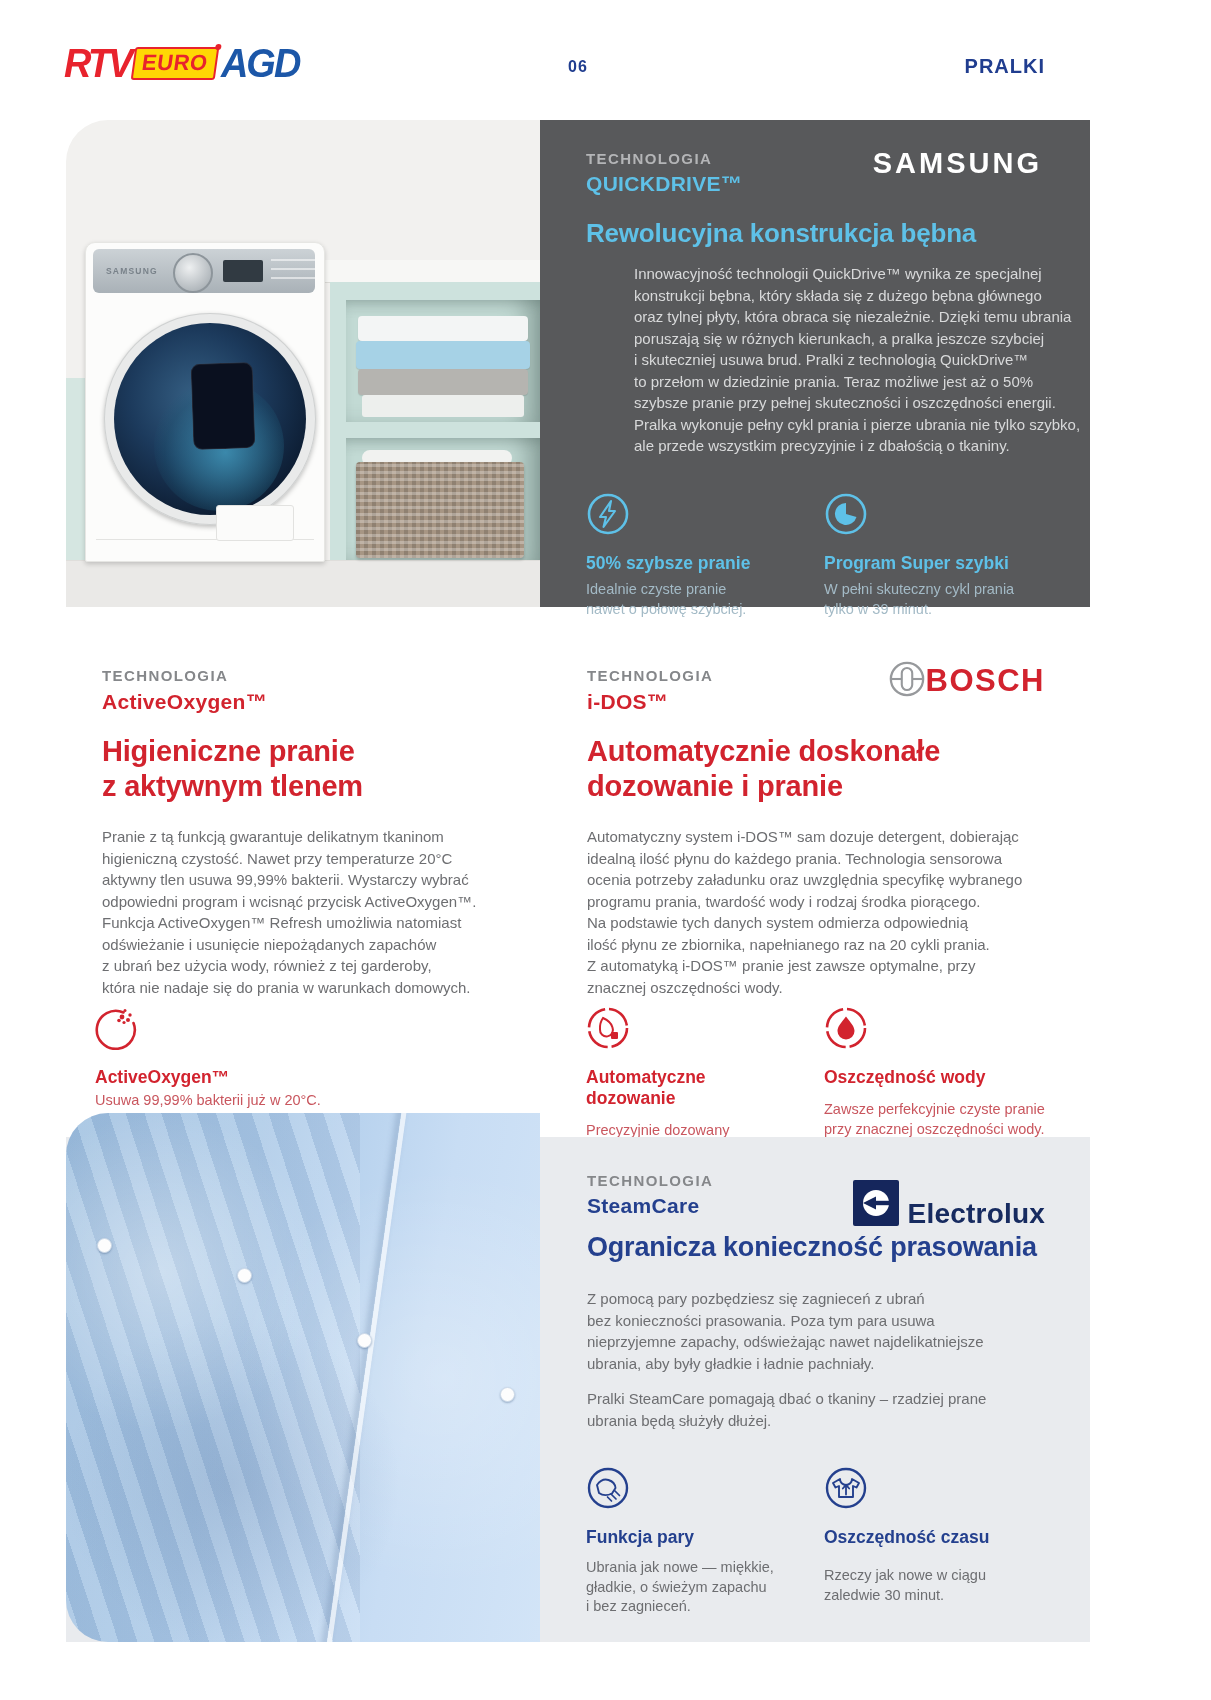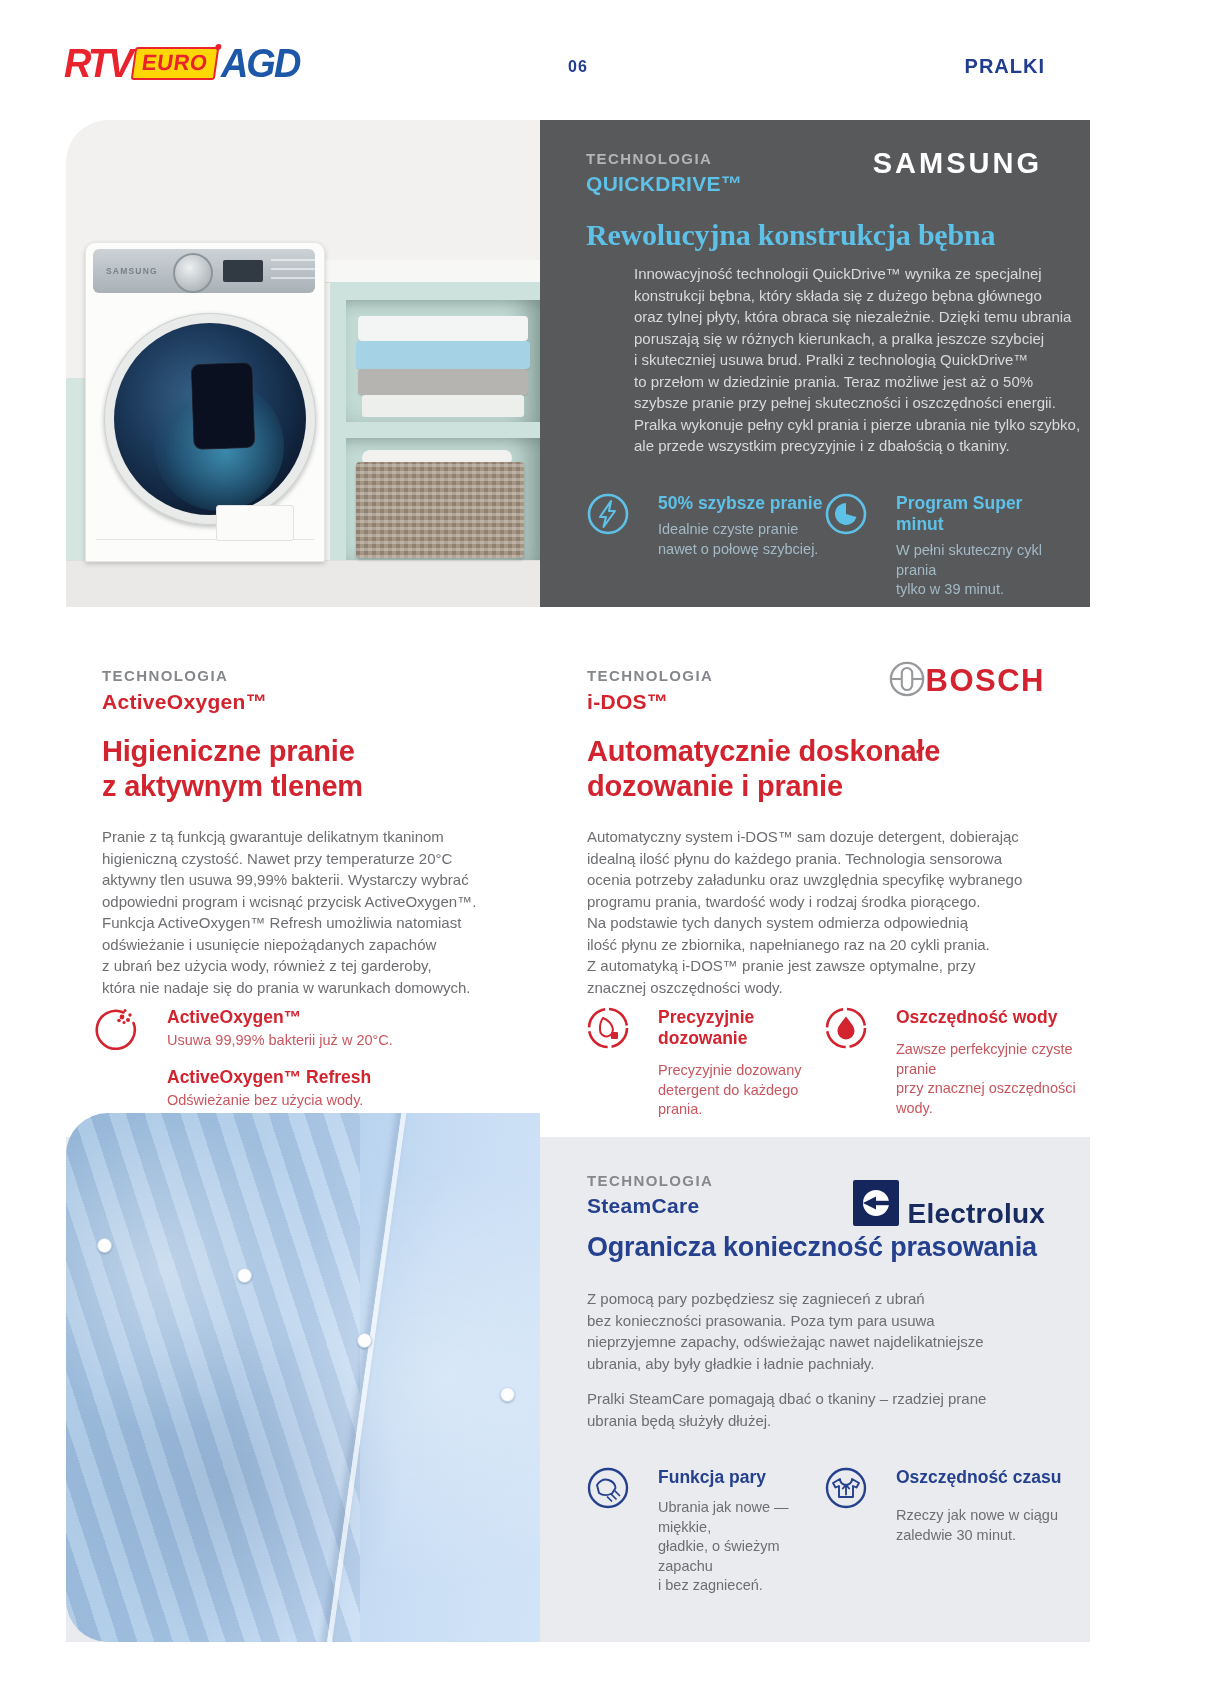--- a/index.html
+++ b/index.html
@@ -18,34 +18,34 @@
   .logo-agd{font-size:38px;font-weight:bold;font-style:italic;color:#1c57a8;letter-spacing:-2px;transform:scaleY(1.08);}
   .page-number{left:66px;top:58px;width:1024px;text-align:center;font-size:16px;font-weight:bold;color:#203d8f;letter-spacing:1px;}
   .page-label{top:55px;right:166px;font-size:20px;font-weight:bold;color:#203d8f;letter-spacing:1px;}
 
   
   .eyebrow{font-size:15px;font-weight:bold;letter-spacing:1.4px;color:#85878a;}
   .tech{font-size:21px;font-weight:bold;letter-spacing:.3px;}
   .red{color:#d2232e;} .samblue{color:#5ec1e8;} .navy{color:#24408e;}
   .heading{font-weight:bold;letter-spacing:-.2px;}
   .body-text{font-size:15px;line-height:21.5px;color:#6d6e71;}
-  .feature{display:flex;gap:28px;align-items:flex-start;}
+  .feature{display:flex;gap:16px;align-items:flex-start;flex-direction:column;}
   .f-icon{flex:0 0 44px;width:44px;height:44px;}
   .f-body{padding-top:1px;}
   .f-title{font-size:17.5px;font-weight:bold;line-height:21px;}
   .f-desc{margin-top:6px;font-size:14.5px;line-height:19.5px;}
   .desc-red{color:#c9565e;} .desc-gray{color:#6d6e71;} .desc-lightblue{color:#a3bac6;}
 
   
   .photo-samsung{left:66px;top:120px;width:474px;height:487px;border-radius:42px 0 0 0;overflow:hidden;background:#f2f1ef;}
   .panel-samsung{left:540px;top:120px;width:550px;height:487px;background:#58595b;}
   .sam-eyebrow{left:46px;top:30px;color:#b4b5b7;}
   .sam-tech{left:46px;top:52px;}
   .brand-samsung{top:27px;right:48px;font-size:29px;font-weight:bold;color:#ffffff;letter-spacing:3px;}
-  .sam-heading{left:46px;top:98px;font-size:30px;font-family:Liberation Serif, serif;}
+  .sam-heading{left:46px;top:98px;font-size:26px;}
   .sam-body{left:46px;top:143px;width:505px;color:#d8d9da;margin-left:48px;}
   .sam-f1{left:46px;top:372px;width:238px;}
   .sam-f2{left:284px;top:372px;width:250px;}
   .features-sam .f-title{color:#5ec1e8;}
 
   
   .sc{position:absolute;}
   .sam-floor{left:0;top:440px;width:474px;height:47px;background:#eae9e7;border-top:1px solid #dfdedb;}
   .sam-mint-strip{left:0;top:258px;width:22px;height:182px;background:#d5e6e1;}
   .sam-counter{left:258px;top:140px;width:216px;height:22px;background:#f7f7f5;border-bottom:1px solid #dcdbd7;}
@@ -192,21 +192,21 @@
     </div>
 
     <div class="abs feature sam-f2">
       <span class="f-icon">
         <svg width="44" height="44" viewBox="0 0 44 44">
           <circle cx="22" cy="22" r="19" fill="none" stroke="#5ec1e8" stroke-width="2.6"></circle>
           <path d="M22 11 a11 11 0 1 0 10.5 14 L22 22 Z" fill="#5ec1e8"></path>
         </svg>
       </span>
       <span class="f-body">
-        <span class="f-title pre" style="display:block">Program Super minut</span>
+        <span class="f-title pre" style="display:block">Program Super szybki</span>
         <span class="f-desc desc-lightblue pre" style="display:block">W pełni skuteczny cykl prania
 tylko w 39 minut.</span>
       </span>
     </div>
   </div>
 
   <div class="abs eyebrow ao-eyebrow">TECHNOLOGIA</div>
   <div class="abs tech red ao-tech">ActiveOxygen™</div>
   <div class="abs heading red ao-heading pre">Higieniczne pranie
 z aktywnym tlenem</div>
@@ -273,21 +273,21 @@
 
   <div class="abs feature idos-f1">
     <span class="f-icon">
       <svg width="44" height="44" viewBox="0 0 44 44">
         <circle cx="22" cy="22" r="19" fill="none" stroke="#d2232e" stroke-width="2.6" stroke-dasharray="26 4"></circle>
         <path d="M17 12 q8 3.5 9.5 9.5 a6.5 6.5 0 1 1 -12.5 2 q-0.5 -6.5 3 -11.5 z" fill="none" stroke="#d2232e" stroke-width="2"></path>
         <rect x="25" y="26" width="7" height="7" rx="1" fill="#d2232e"></rect>
       </svg>
     </span>
     <span class="f-body">
-      <span class="f-title red pre" style="display:block">Precyzyjnie
+      <span class="f-title red pre" style="display:block">Automatyczne
 dozowanie</span>
       <span class="f-desc desc-red pre" style="display:block;margin-top:12px">Precyzyjnie dozowany
 detergent do każdego prania.</span>
     </span>
   </div>
 
   <div class="abs feature idos-f2">
     <span class="f-icon">
       <svg width="44" height="44" viewBox="0 0 44 44">
         <circle cx="22" cy="22" r="19" fill="none" stroke="#d2232e" stroke-width="2.6" stroke-dasharray="26 4"></circle>

